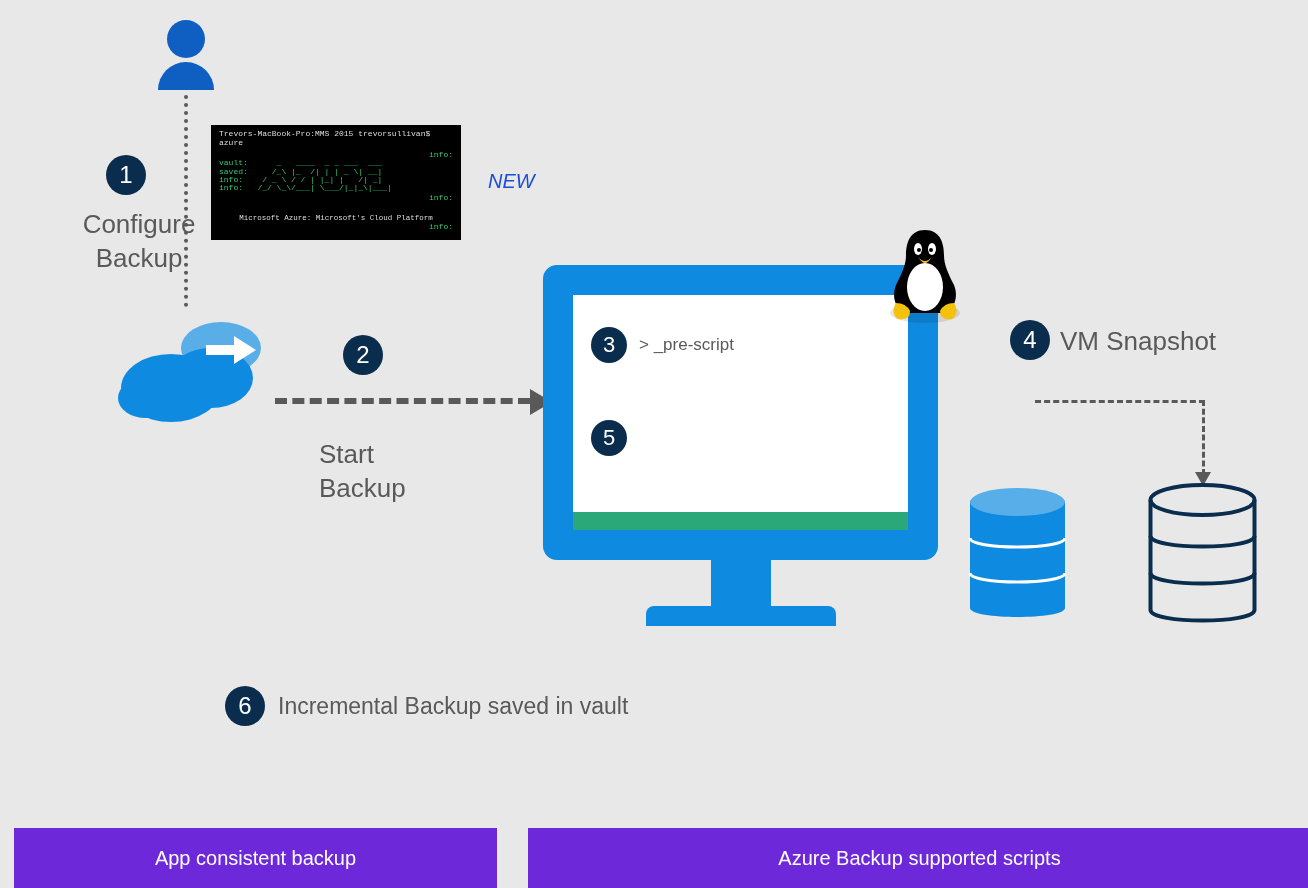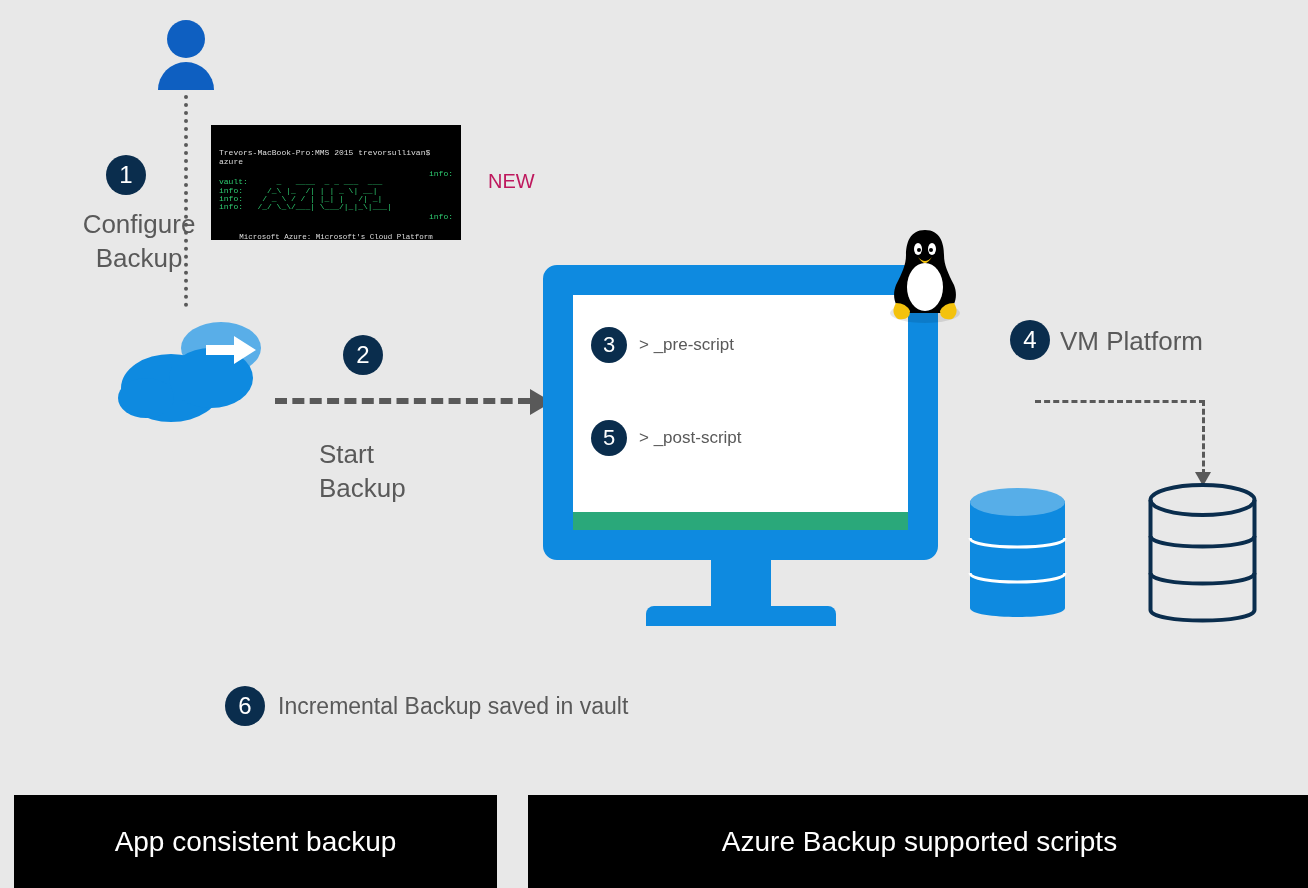--- a/index.html
+++ b/index.html
@@ -48,32 +48,32 @@
   }
 
   
   .terminal {
     position: absolute;
     left: 211px;
     top: 125px;
     width: 250px;
     height: 115px;
     background: #000;
-    padding: 23px 8px;
+    padding: 4px 8px;
     font-family: "Courier New", monospace;
     font-size: 9px;
     color: #ddd;
     overflow: hidden;
   }
   .terminal .prompt { color: #ddd; font-size: 8px; margin-bottom: 3px; }
   .terminal .info { color: #2ecc71; font-size: 8px; line-height: 1.15; text-align: right; }
   .terminal .ascii { color: #2ecc71; font-size: 8px; line-height: 1.05; white-space: pre; }
   .terminal .footer { color: #ddd; font-size: 7.5px; margin-top: 12px; text-align:center;}
 
-  .new-tag { position: absolute; left: 488px; top: 170px; color: #be185d; font-size: 20px; }
+  .new-tag { position: absolute; left: 488px; top: 170px; color: #1d4ed8; font-size: 20px; font-style: italic; }
 
   
   #b1 { left: 106px; top: 155px; }
   #l1 { left: 74px; top: 208px; text-align: center; width: 130px; }
 
   
   .cloud-wrap { position: absolute; left: 116px; top: 310px; }
 
   
   .harrow {
@@ -158,24 +158,24 @@
   .db svg { display: block; }
 
   
   #b6 { left: 225px; top: 686px; }
   #l6 { left: 278px; top: 692px; font-size: 23px; }
 
   
   .bottombar {
     position: absolute;
     bottom: 0;
-    height: 93px;
-    background: #000000;
+    height: 60px;
+    background: #6d28d9;
     color: #fff;
-    font-size: 28px;
+    font-size: 20px;
     display: flex;
     align-items: center;
     justify-content: center;
   }
   #bb1 { left: 14px; width: 483px; }
   #bb2 { left: 512px; width: 783px; margin-left: 16px; }
 </style>
 </head>
 <body>
 
@@ -183,21 +183,21 @@
   <div class="head"></div>
   <div class="body"></div>
 </div>
 
 <div class="vline"></div>
 
 <div class="terminal">
   <div class="prompt">Trevors-MacBook-Pro:MMS 2015 trevorsullivan$ azure</div>
   <div class="info">info:</div>
   <div class="ascii">vault:      _   ____  _ _ ___  ___</div>
-  <div class="ascii">info:     /_\ |_  /| | | _ \| __|</div>
+  <div class="ascii">saved:     /_\ |_  /| | | _ \| __|</div>
   <div class="ascii">info:    / _ \ / / | |_| |   /| _|</div>
   <div class="ascii">info:   /_/ \_\/___| \___/|_|_\|___|</div>
   <div class="info">info:</div>
   <div class="footer">Microsoft Azure: Microsoft's Cloud Platform</div>
   <div class="info">info:</div>
 </div>
 
 <div class="new-tag">NEW</div>
 
 <div class="badge" id="b1">1</div>
@@ -221,21 +221,20 @@
 <div class="label" id="l2">Start<br>Backup</div>
 
 <div class="monitor">
   <div class="bezel">
     <div class="script-line" id="s3">
       <div class="badge">3</div>
       <div class="txt">&gt; _pre-script</div>
     </div>
     <div class="script-line" id="s5">
       <div class="badge">5</div>
-      <div class="txt">&gt; _post-script</div>
     </div>
     <div class="greenbar"></div>
   </div>
   <div class="stand-neck"></div>
   <div class="stand-base"></div>
 </div>
 
 <div class="tux">
   <svg width="90" height="100" viewBox="0 0 90 100">
     <ellipse cx="45" cy="88" rx="35" ry="10" fill="rgba(0,0,0,0.1)"></ellipse>
@@ -245,21 +244,21 @@
     <ellipse cx="52" cy="24" rx="4" ry="6" fill="#fff"></ellipse>
     <circle cx="39" cy="25" r="2" fill="#000"></circle>
     <circle cx="51" cy="25" r="2" fill="#000"></circle>
     <path d="M38 32 Q45 40 52 32 Q48 38 45 38 Q42 38 38 32 Z" fill="#f4c20d"></path>
     <path d="M16 78 Q10 88 18 94 Q30 96 30 86 Q26 78 16 78 Z" fill="#f4c20d"></path>
     <path d="M74 78 Q80 88 72 94 Q60 96 60 86 Q64 78 74 78 Z" fill="#f4c20d"></path>
   </svg>
 </div>
 
 <div class="badge" id="b4">4</div>
-<div class="label" id="l4">VM Platform</div>
+<div class="label" id="l4">VM Snapshot</div>
 
 <div class="snap-arrow">
   <div class="h"></div>
   <div class="v"></div>
   <div class="ah"></div>
 </div>
 
 <div class="db" style="left:960px; top:480px;">
   <svg width="115" height="150" viewBox="0 0 115 150">
     <g fill="#0e8ae0">

